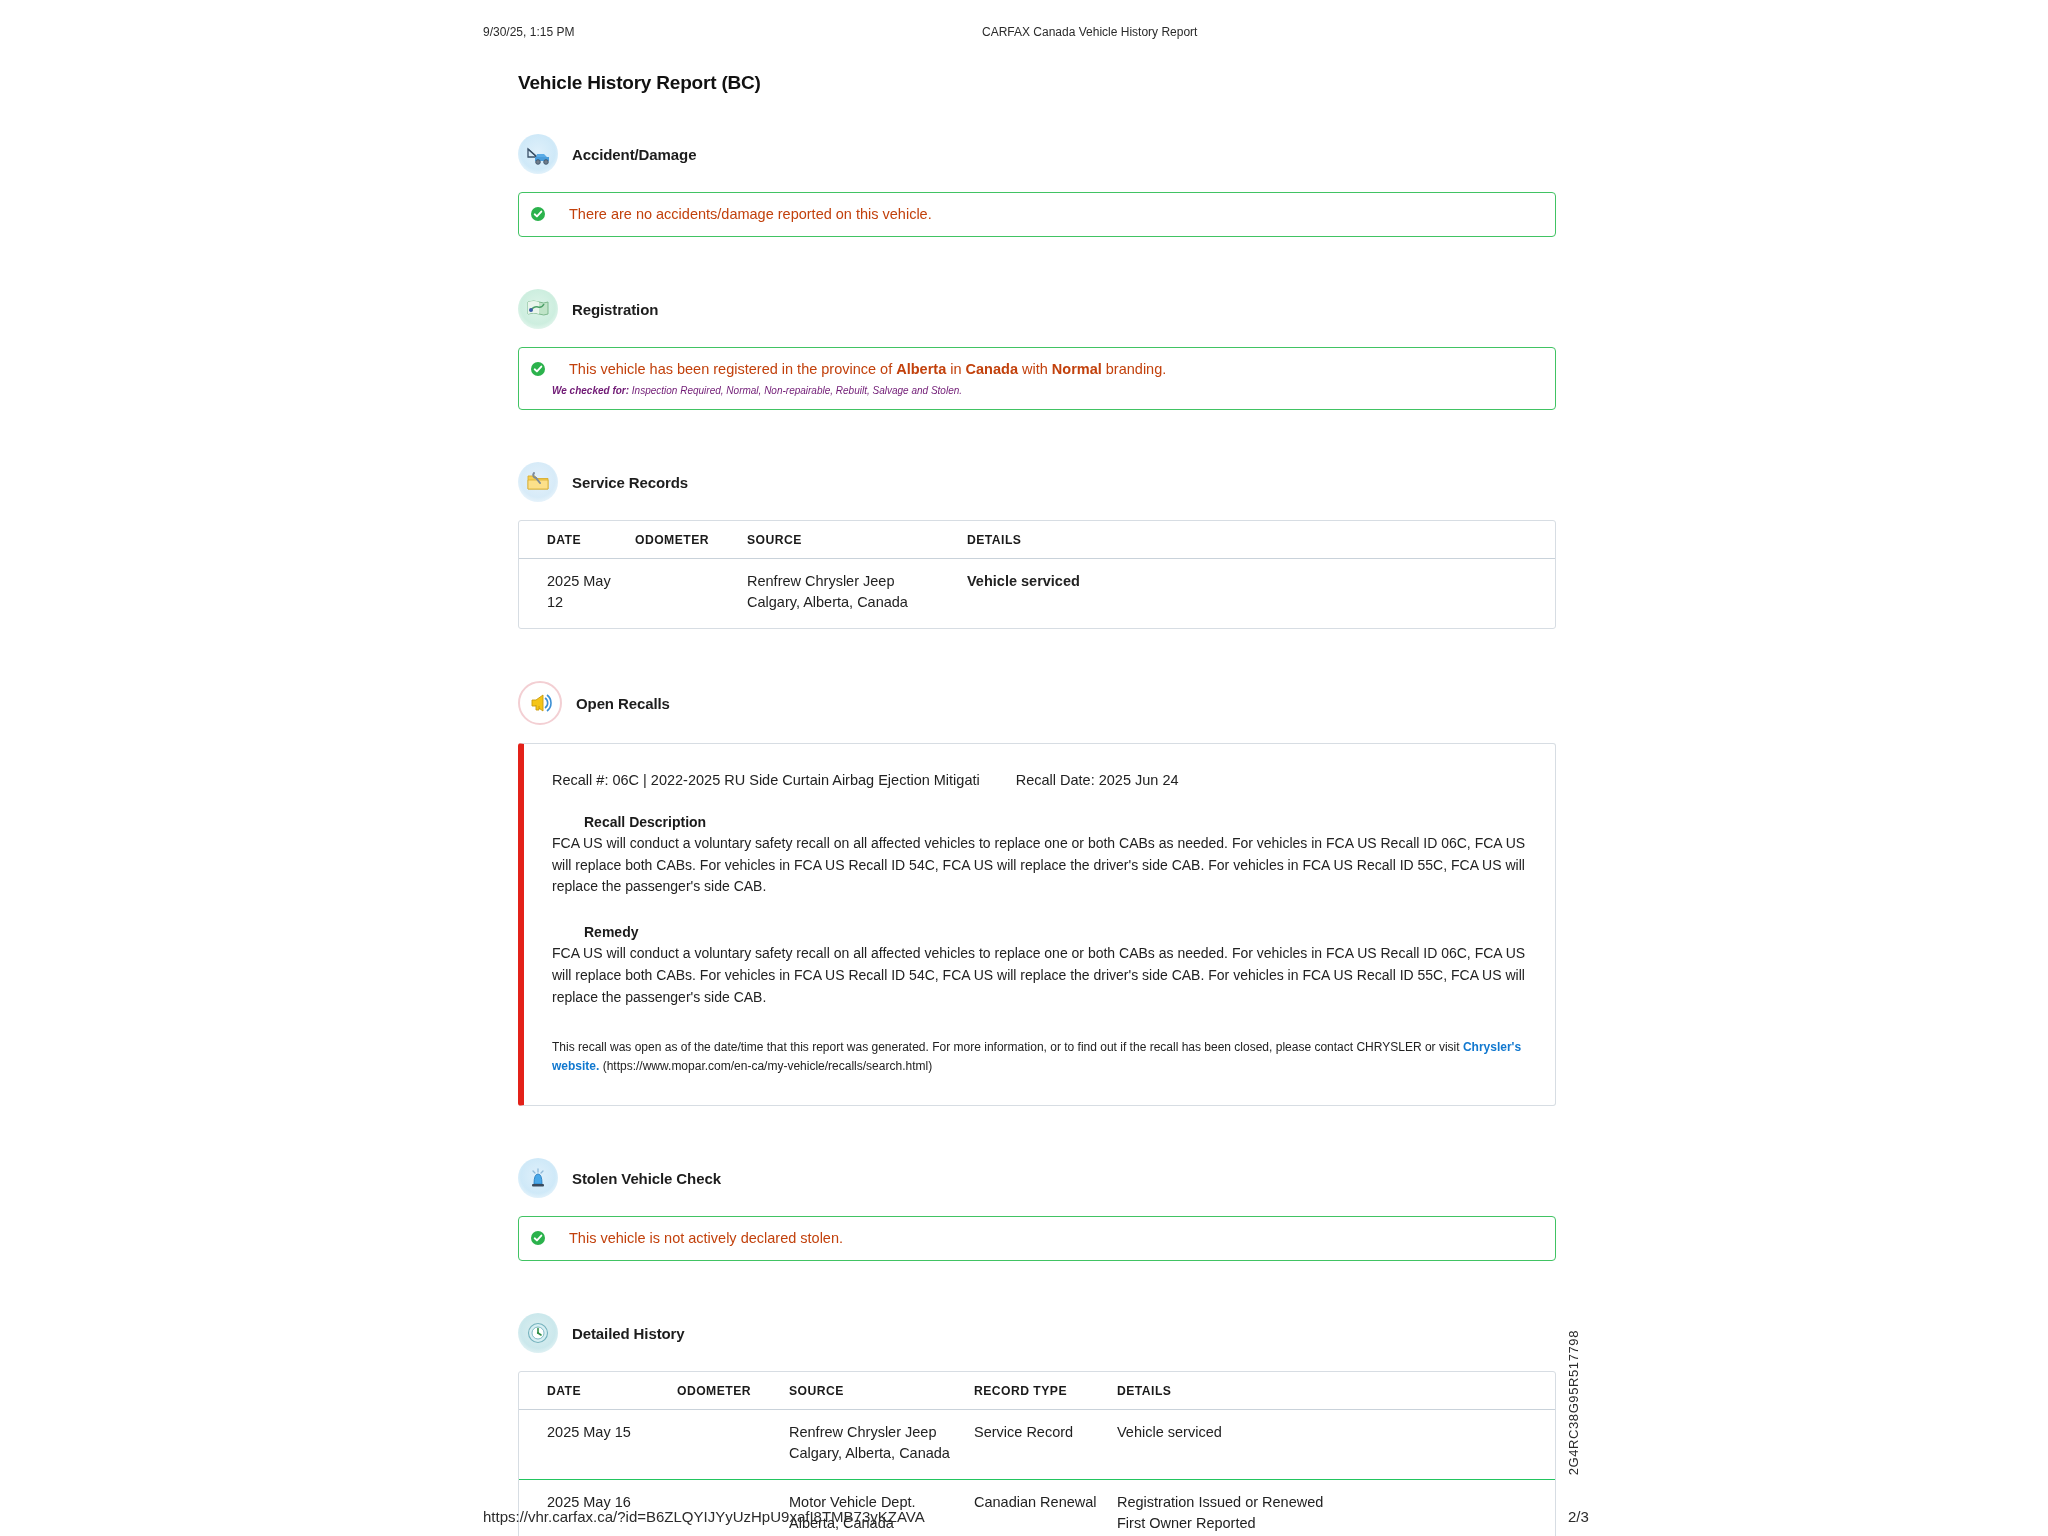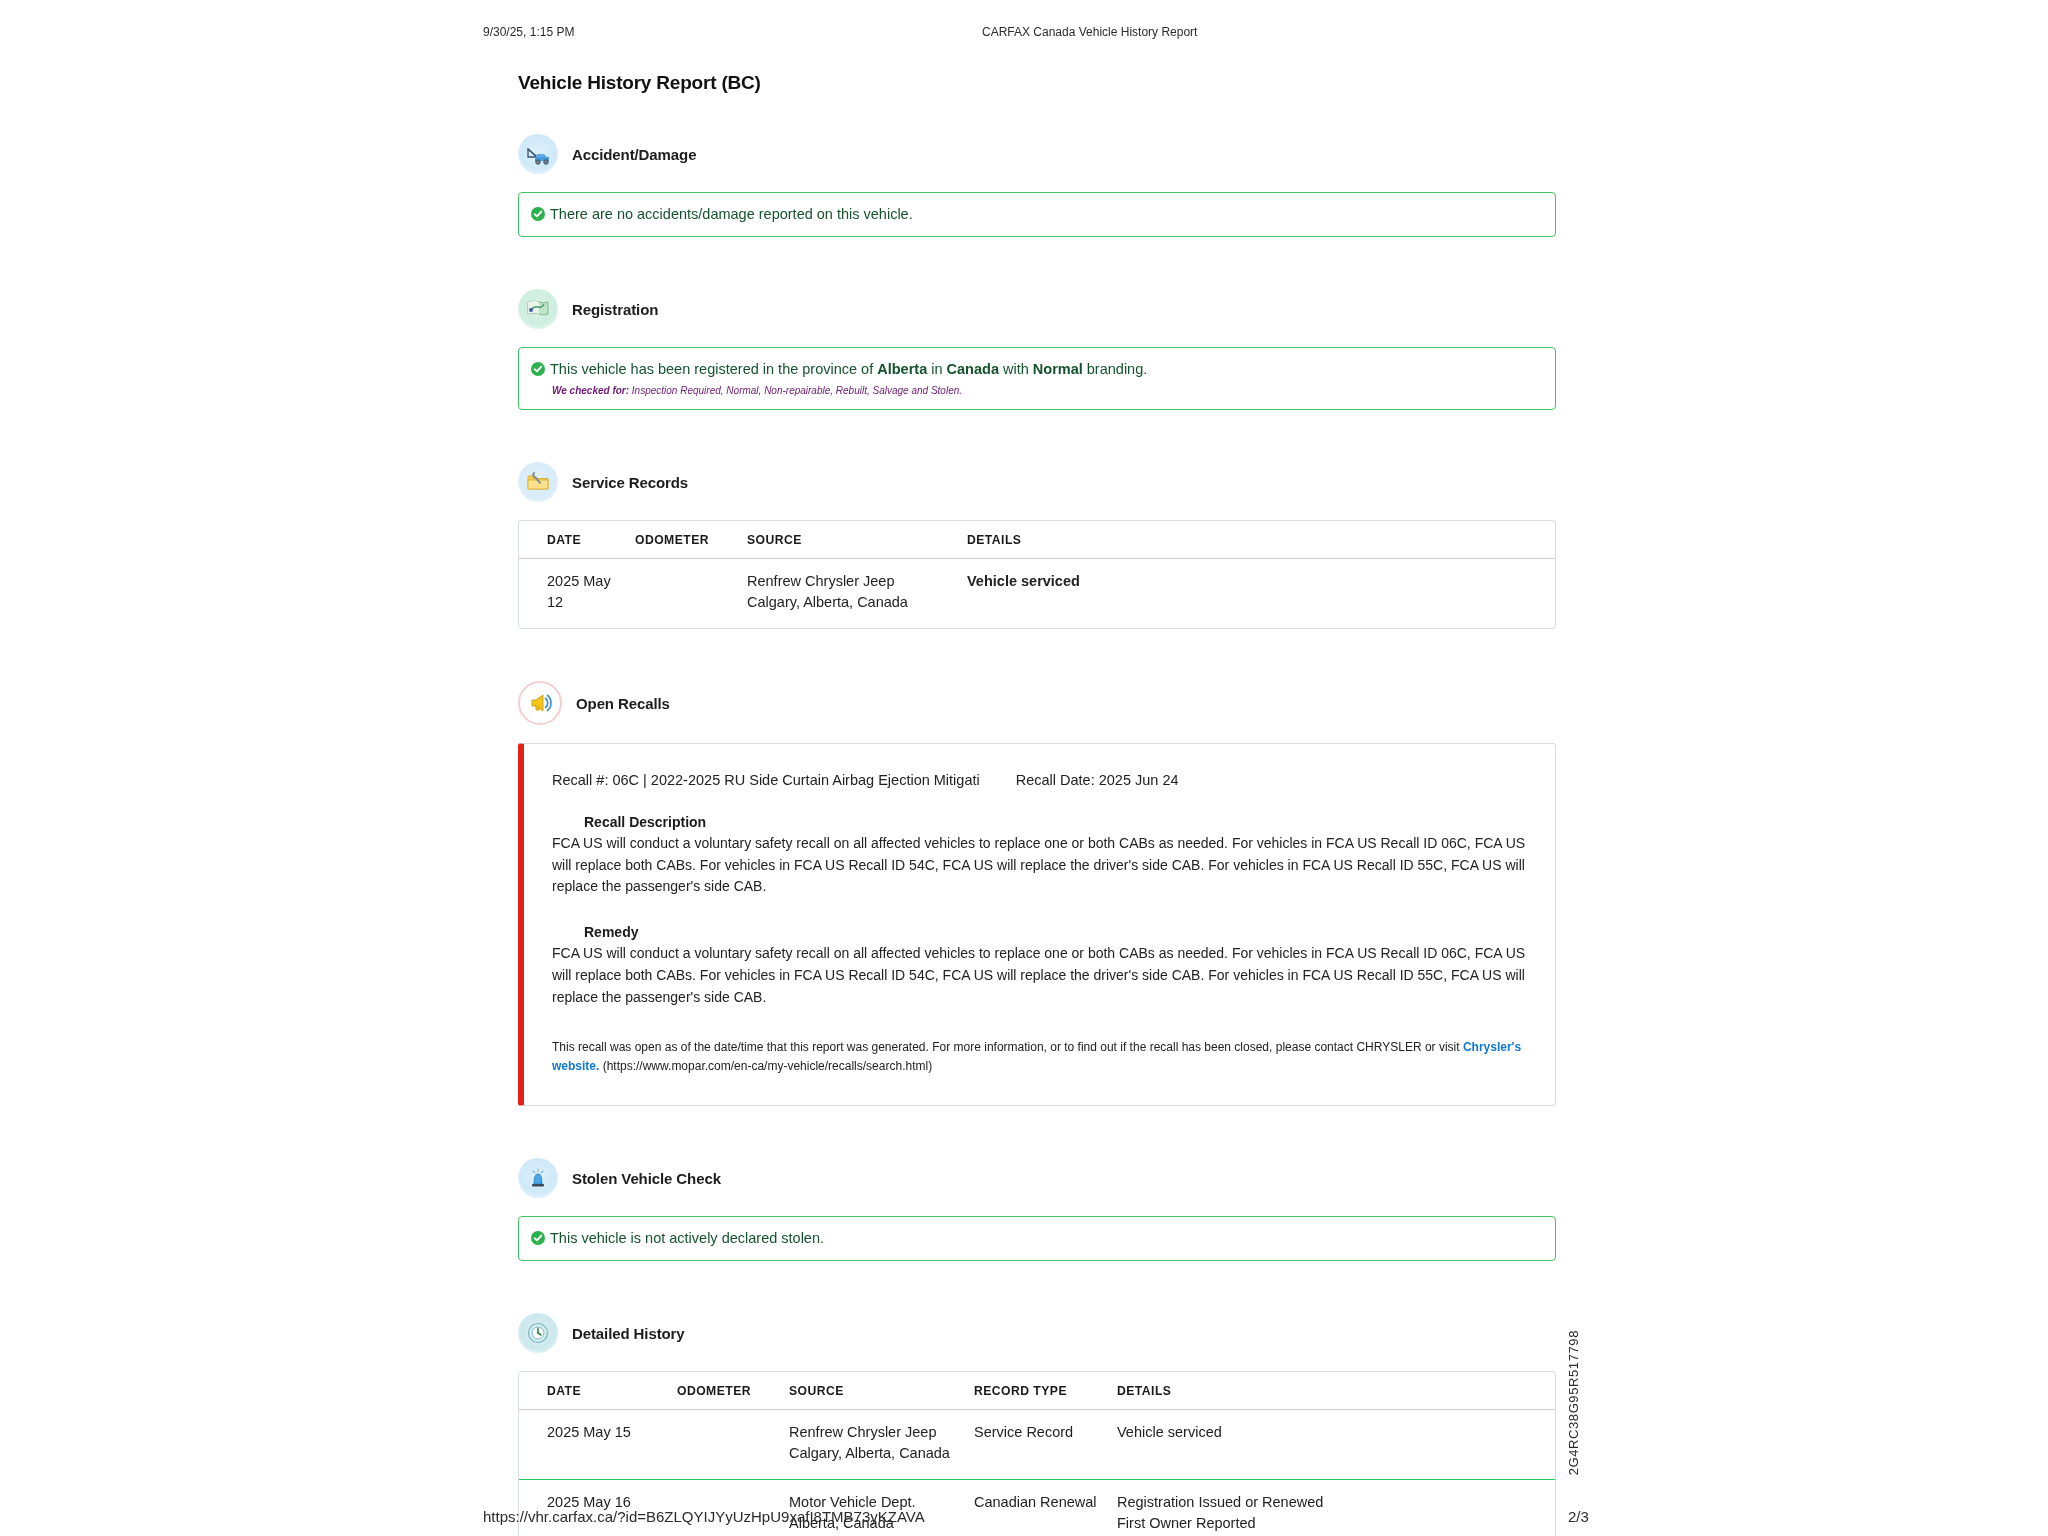--- a/index.html
+++ b/index.html
@@ -103,24 +103,24 @@
   .status-box {
     border: 1px solid #41c363;
     border-radius: 4px;
     padding: 11px 14px 11px 12px;
     box-sizing: border-box;
     margin-bottom: 52px;
   }
   .status-line {
     display: flex;
     align-items: flex-start;
-    gap: 5px;
+    gap: 24px;
     font-size: 14.5px;
     line-height: 1.45;
-    color: #14532d;
+    color: #c2410c;
   }
   .check-ico {
     flex: 0 0 14px;
     width: 14px;
     height: 14px;
     margin-top: 2px;
   }
   .status-sub {
     font-size: 10px;
     line-height: 1.5;

